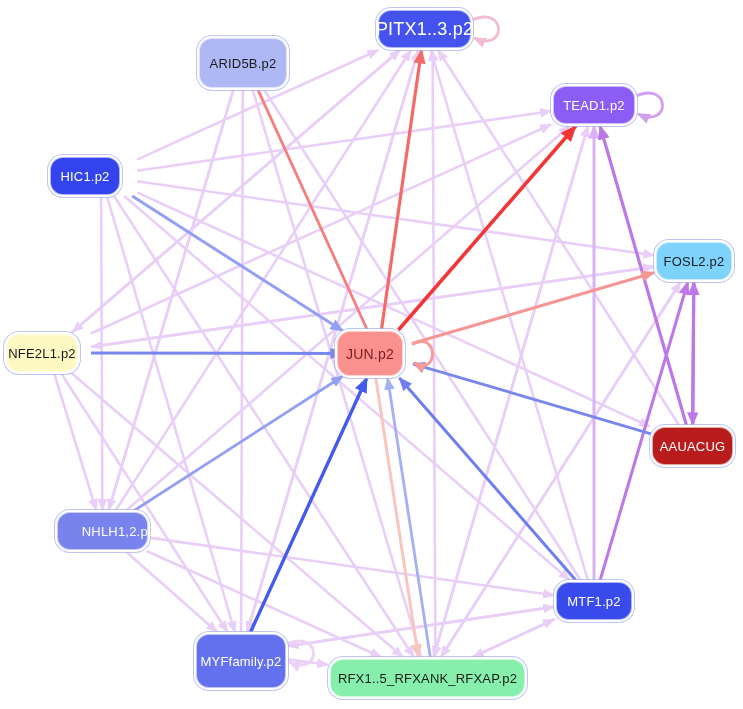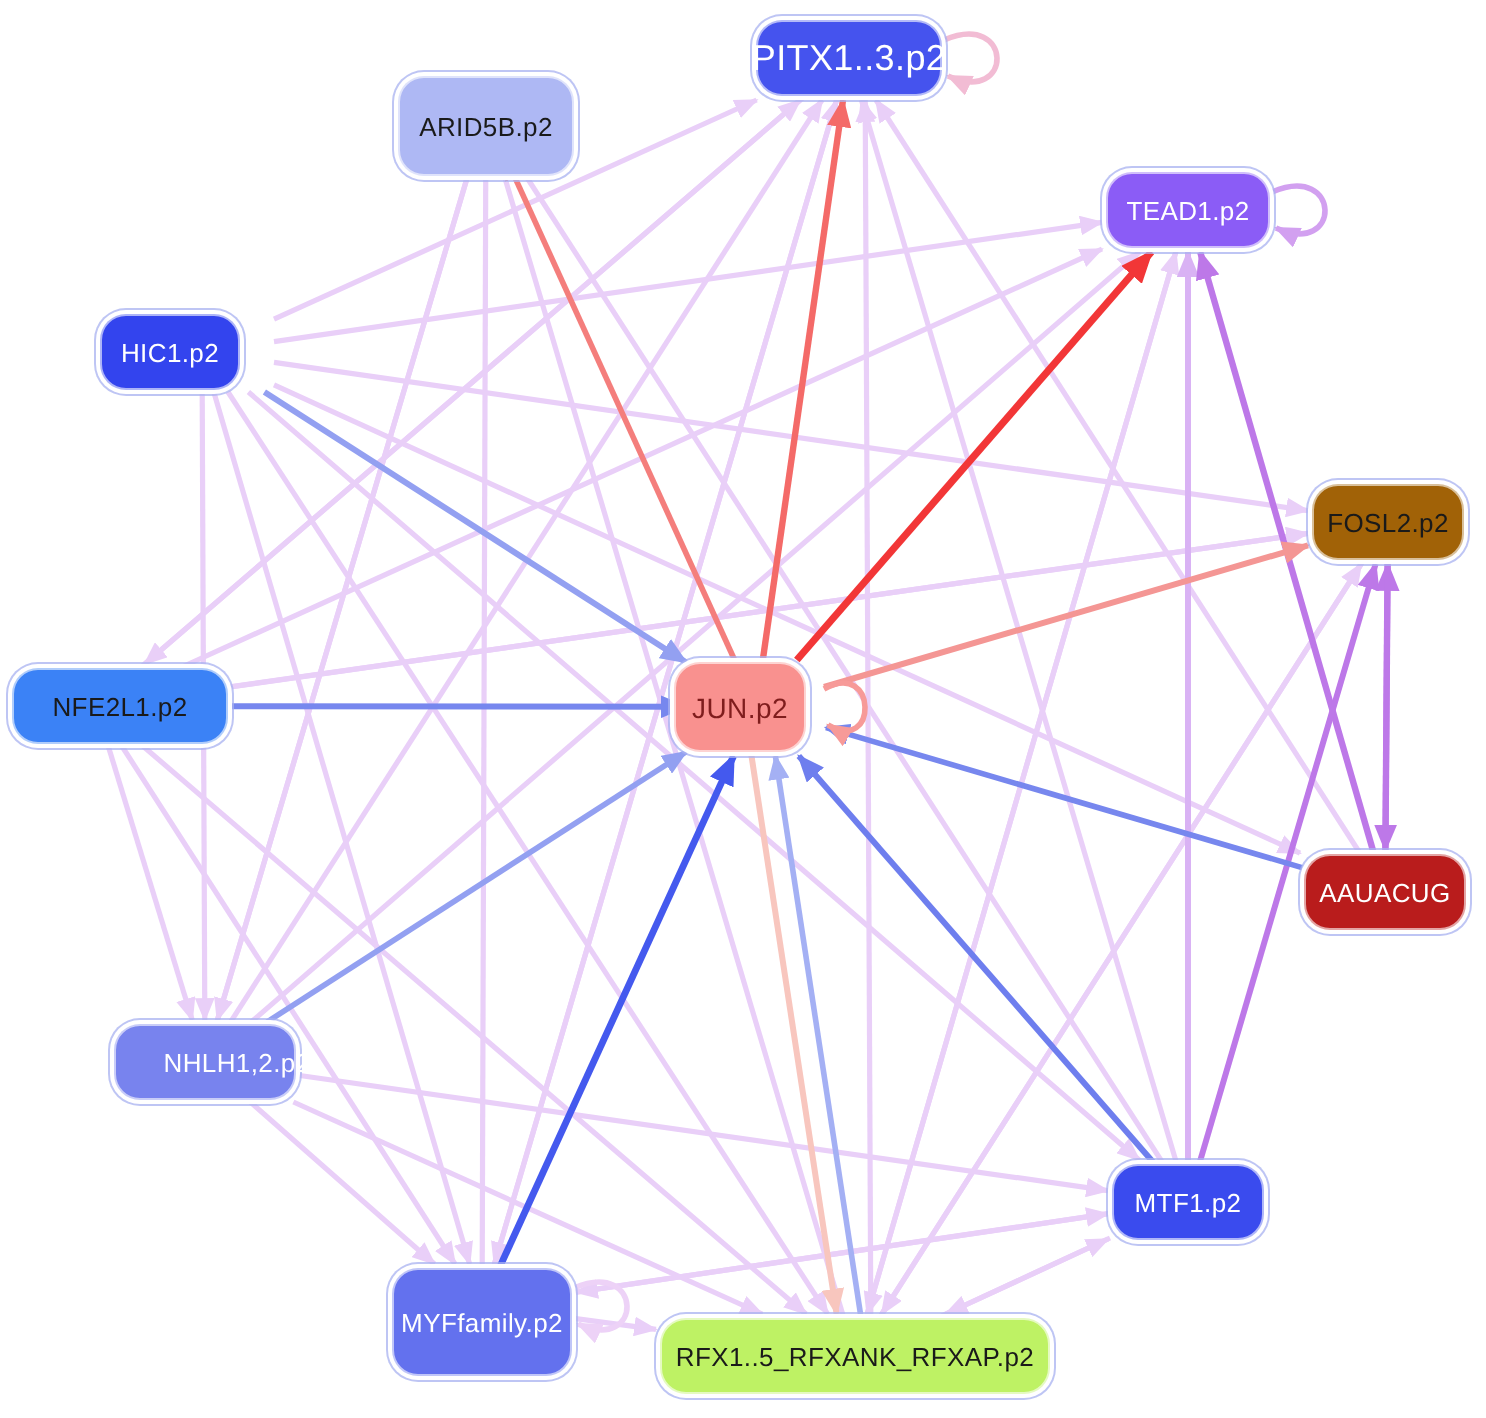--- a/index.html
+++ b/index.html
@@ -154,37 +154,37 @@
     </div>
   <div class="node" style="left: 199px; top: 38px; width: 88px; height: 50px; background: rgb(174, 184, 244); color: rgb(26, 26, 26);">
       <span class="lbl" style="font-size: 13px;">ARID5B.p2</span>
     </div>
   <div class="node" style="left: 553px; top: 86px; width: 82px; height: 38px; background: #8b5cf6; color: rgb(255, 255, 255);">
       <span class="lbl" style="font-size: 13px;">TEAD1.p2</span>
     </div>
   <div class="node" style="left: 50px; top: 157px; width: 70px; height: 38px; background: rgb(51, 68, 238); color: rgb(255, 255, 255);">
       <span class="lbl" style="font-size: 13px;">HIC1.p2</span>
     </div>
-  <div class="node" style="left: 656px; top: 242px; width: 76px; height: 38px; background: #a16207; color: rgb(26, 26, 26);">
+  <div class="node" style="left: 656px; top: 242px; width: 76px; height: 38px; background: #7dd3fc; color: rgb(26, 26, 26);">
       <span class="lbl" style="font-size: 13px;">FOSL2.p2</span>
     </div>
-  <div class="node" style="left: 6px; top: 334px; width: 108px; height: 38px; background: #3b82f6; color: rgb(26, 26, 26);">
+  <div class="node" style="left: 6px; top: 334px; width: 72px; height: 38px; background: #fef9c3; color: rgb(26, 26, 26);">
       <span class="lbl" style="font-size: 13px;">NFE2L1.p2</span>
     </div>
   <div class="node" style="left: 337px; top: 331px; width: 66px; height: 45px; background: rgb(249, 145, 143); color: #7f1d1d;">
       <span class="lbl" style="font-size: 14px;">JUN.p2</span>
     </div>
   <div class="node" style="left: 652px; top: 427px; width: 81px; height: 38px; background: #b91c1c; color: rgb(255, 255, 255);">
       <span class="lbl" style="font-size: 13px;">AAUACUG</span>
     </div>
   <div class="node" style="left: 57px; top: 512px; width: 91px; height: 38px; background: rgb(120, 131, 238); color: rgb(255, 255, 255);">
       <span class="lbl" style="font-size: 13px; padding-left: 32px;">NHLH1,2.p2</span>
     </div>
   <div class="node" style="left: 556px; top: 582px; width: 76px; height: 38px; background: rgb(58, 75, 238); color: rgb(255, 255, 255);">
       <span class="lbl" style="font-size: 13px;">MTF1.p2</span>
     </div>
   <div class="node" style="left: 196px; top: 634px; width: 90px; height: 54px; background: rgb(99, 113, 238); color: #ffffff; border-radius: 13px;">
       <span class="lbl" style="font-size: 13px;">MYFfamily.p2</span>
     </div>
-  <div class="node" style="left: 330px; top: 659px; width: 195px; height: 38px; background: #bef264; color: rgb(26, 26, 26);">
+  <div class="node" style="left: 330px; top: 659px; width: 195px; height: 38px; background: #86efac; color: rgb(26, 26, 26);">
       <span class="lbl" style="font-size: 13px;">RFX1..5_RFXANK_RFXAP.p2</span>
     </div>
 </div>
 
 </body></html>

